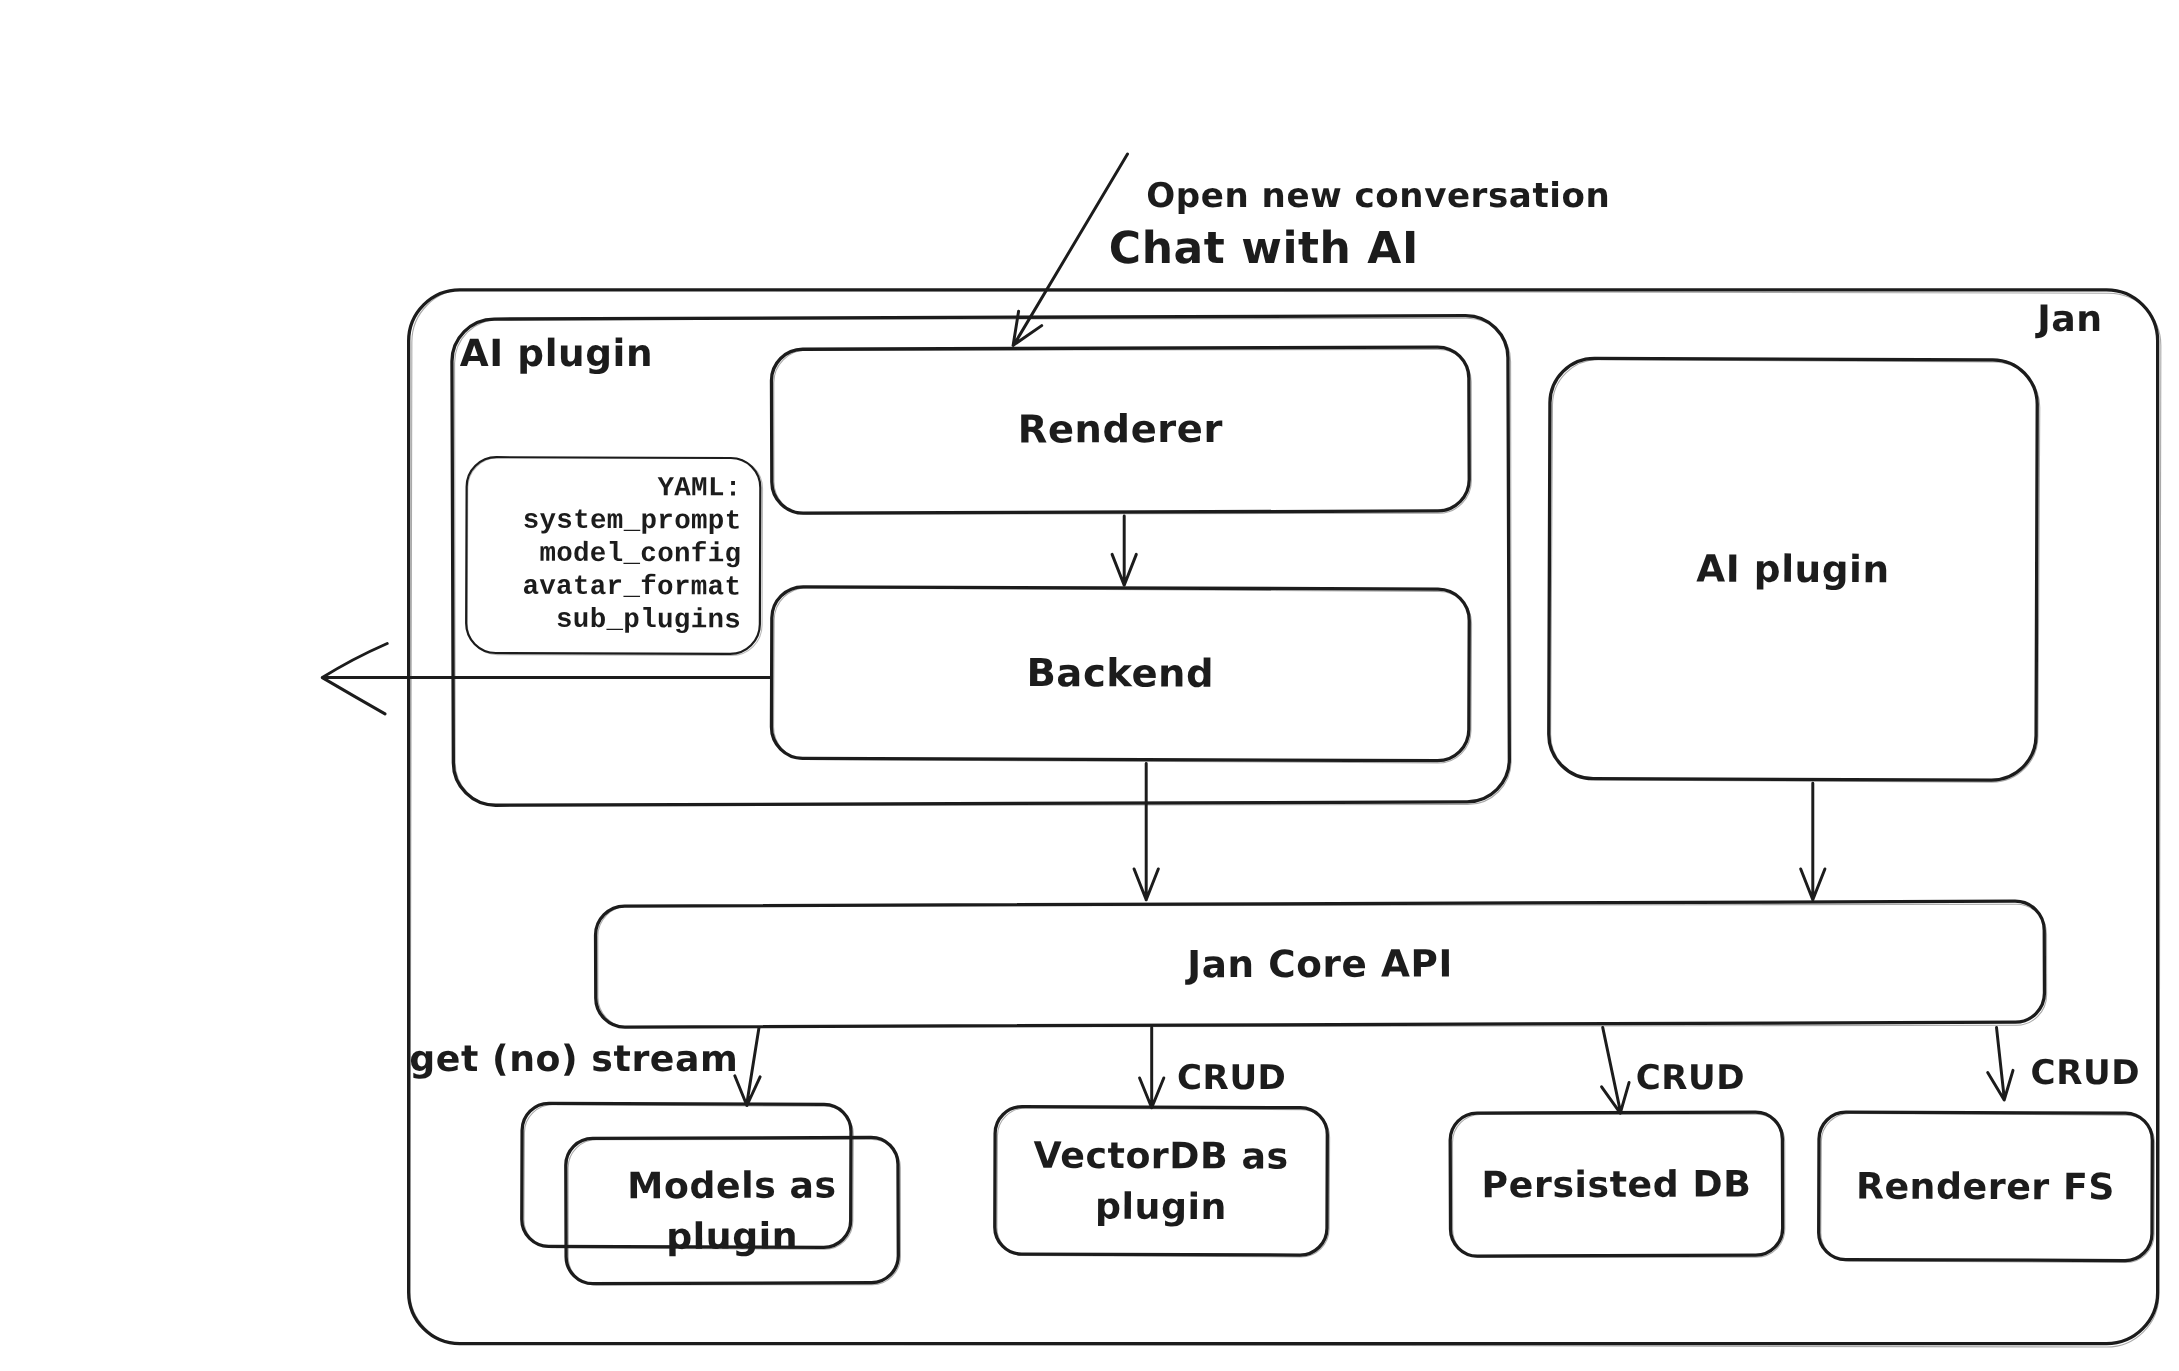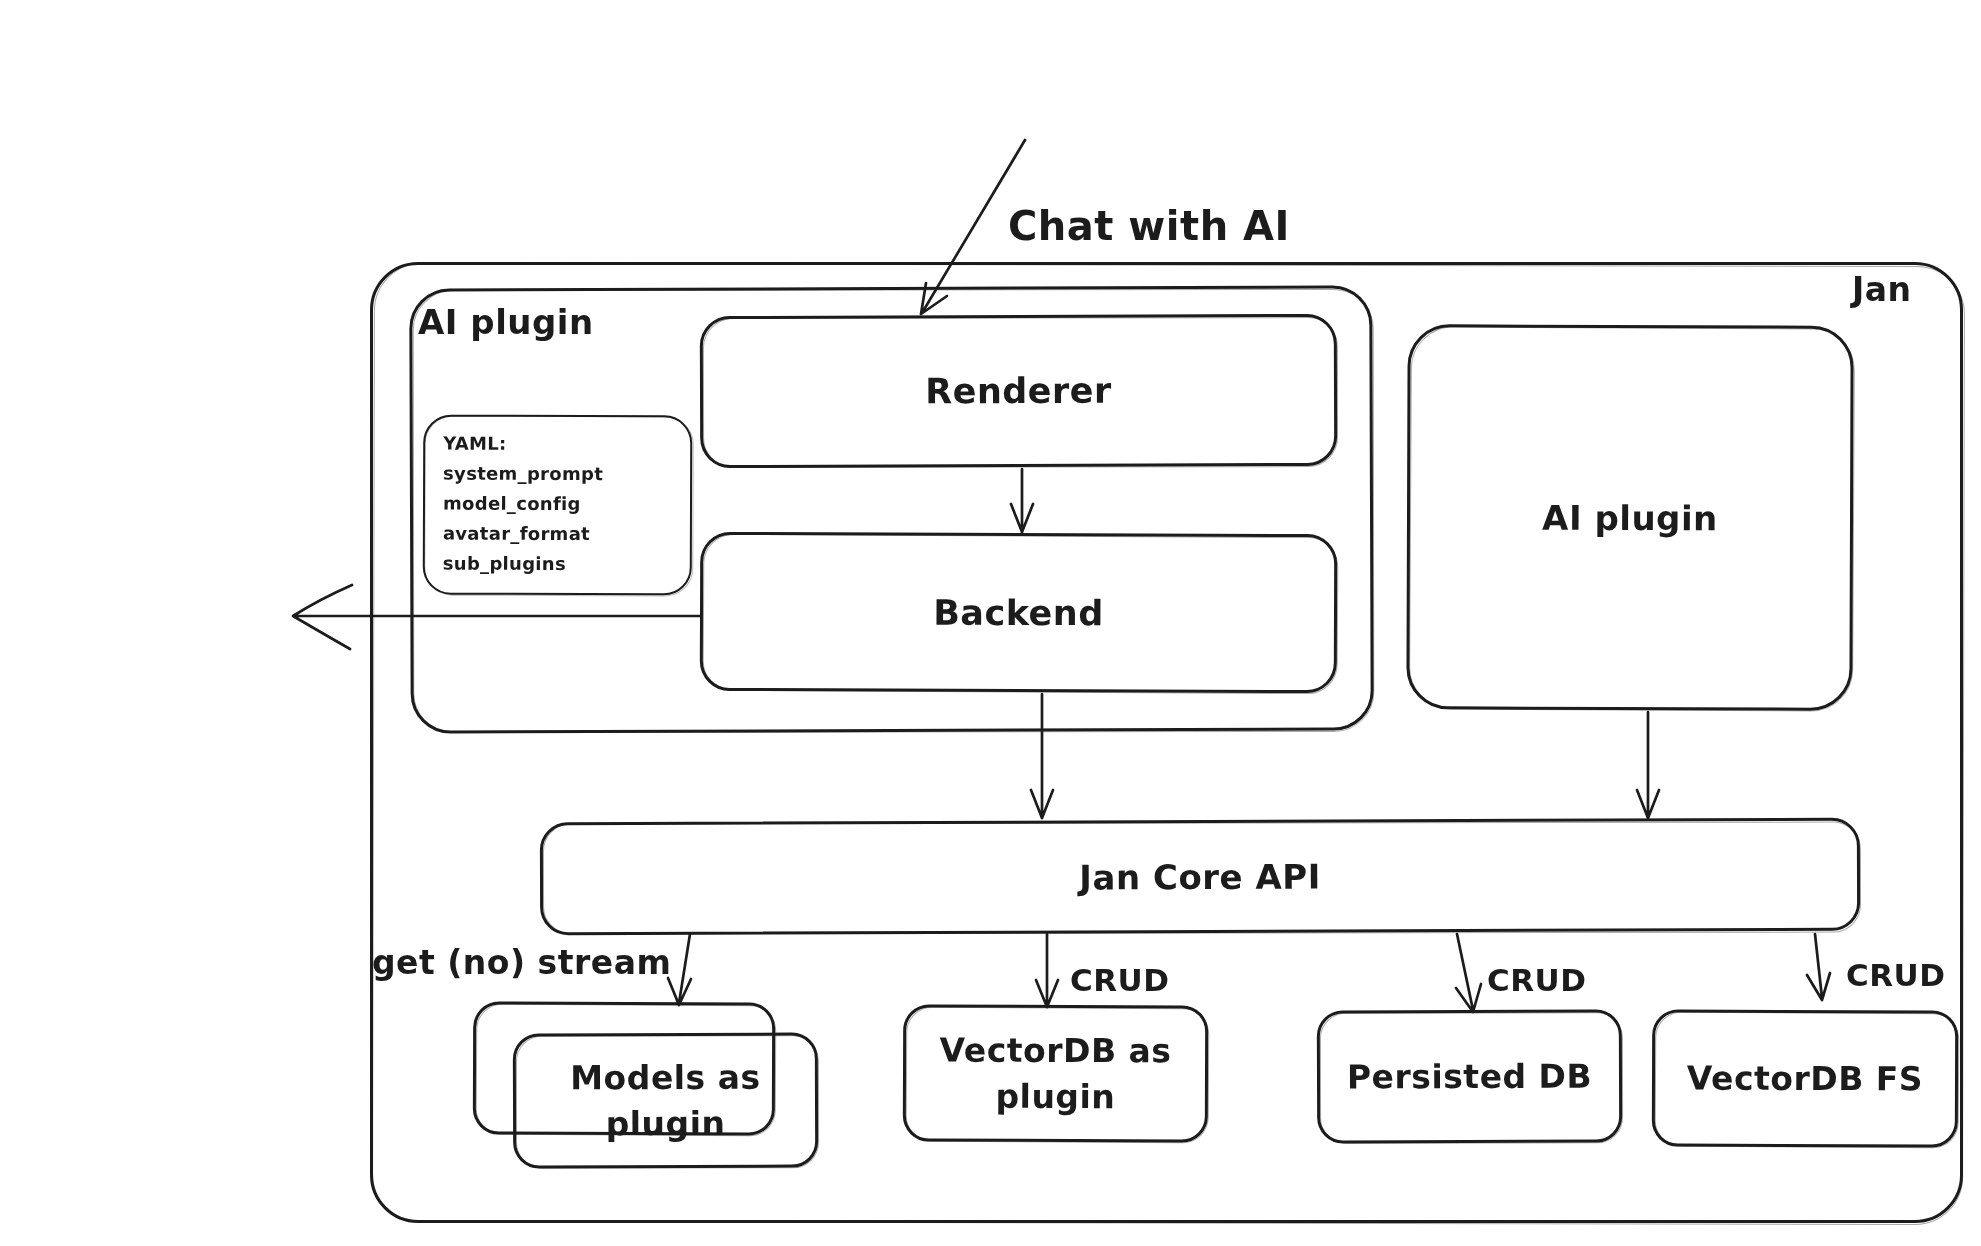--- a/index.html
+++ b/index.html
@@ -41,24 +41,25 @@
     letter-spacing:.5px;
     white-space:nowrap;
   }
   .note{
     position:absolute;
     border:2.6px solid #1c1c1c;
     border-radius:28px;
     box-sizing:border-box;
     padding:12px 16px 10px 18px;
     font-weight:bold;
-    font-size:18px;
+    font-size:25px;
     line-height:30px;
     letter-spacing:.3px;
-    text-align:left;
+    text-align:right;
+    font-family:Liberation Mono, monospace;
   }
   .note::before{
     content:"";
     position:absolute;
     inset:-2px;
     border:1.3px solid rgba(28,28,28,.3);
     border-radius:inherit;
     transform:translate(1.5px,1px);
     pointer-events:none;
   }
@@ -111,23 +112,24 @@
 
   <div class="node r-b" style="left:903px;top:1005px;width:305px;height:137px;border-radius:26px;font-size:33px;line-height:1.38;padding:0 30px;">
     <span>VectorDB as plugin</span>
   </div>
 
   <div class="node r-a" style="left:1317px;top:1010px;width:305px;height:133px;border-radius:26px;font-size:33px;">
     <span>Persisted DB</span>
   </div>
 
   <div class="node r-b" style="left:1652px;top:1010px;width:306px;height:137px;border-radius:26px;font-size:33px;">
-    <span>VectorDB FS</span>
+    <span>Renderer FS</span>
   </div>
 
+  <div class="label" style="left:1042px;top:160px;font-size:31px;">Open new conversation</div>
   <div class="label" style="left:996px;top:203px;font-size:40px;margin-left:12px;">Chat with AI</div>
   <div class="label" style="left:372px;top:943px;font-size:33px;">get (no) stream</div>
   <div class="label" style="left:1070px;top:962px;font-size:31px;">CRUD</div>
   <div class="label" style="left:1487px;top:962px;font-size:31px;">CRUD</div>
   <div class="label" style="left:1846px;top:957px;font-size:31px;">CRUD</div>
 
   <svg class="arrows" width="1981" height="1246" viewBox="0 0 1981 1246">
 
     <path d="M1025 140 L922 313 M921 314 L926 283 M921 314 L947 296"></path>
 

